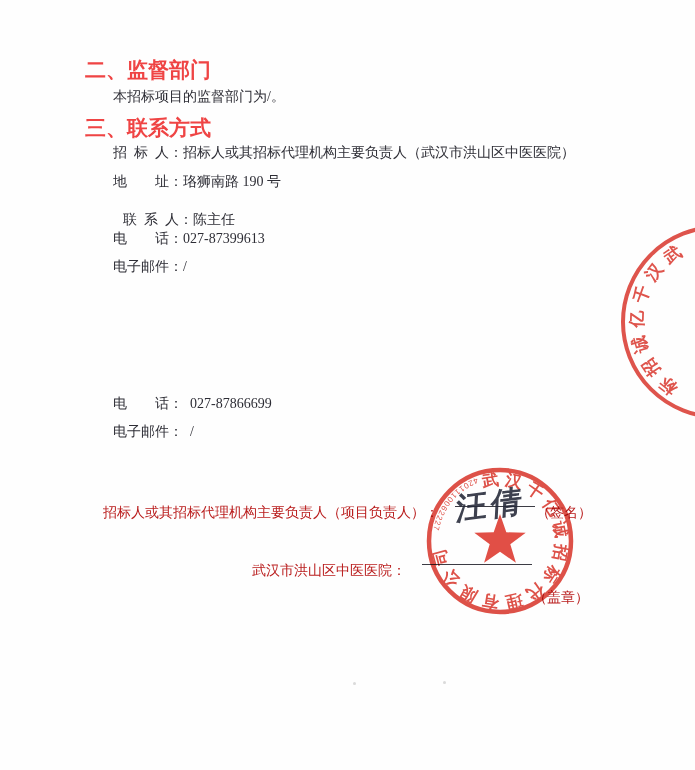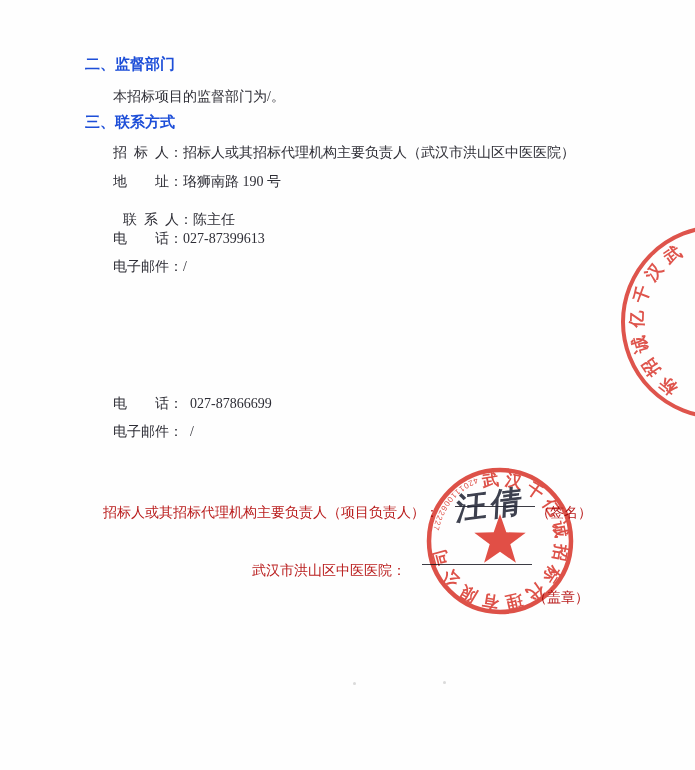--- a/index.html
+++ b/index.html
@@ -1,21 +1,21 @@
 <!DOCTYPE html>
 <html><head>
 <meta charset="utf-8">
 <style>
   html,body{margin:0;padding:0;background:#ffffff;}
   .page{
     position:relative;width:695px;height:770px;background:#fefefe;overflow:hidden;
     font-family:"Liberation Serif","DejaVu Serif",serif;color:#2d2d35;
   }
   .line{position:absolute;font-size:14px;white-space:nowrap;line-height:1.25;}
-  .heading{font-family:Liberation Mono, monospace;font-weight:bold;font-size:15px;color:#1d4ed8;}
+  .heading{font-family:Liberation Serif, serif;font-weight:bold;font-size:21px;color:#ef4444;}
   .lbl{display:inline-block;}
   .ls2{letter-spacing:28px;margin-right:-28px;}
   .ls3{letter-spacing:7px;margin-right:-7px;}
   .v2{padding-left:7px;}
   .sigline{font-size:14px;color:#b91c1c;}
   .uline{position:absolute;border-bottom:1.5px solid #3c3c44;height:0;}
   .seal{position:absolute;mix-blend-mode:multiply;opacity:0.92;pointer-events:none;}
   .seal text{font-family:"Liberation Sans","DejaVu Sans",sans-serif;}
   .signature{
     position:absolute;left:456px;top:484px;font-size:31px;font-weight:bold;

